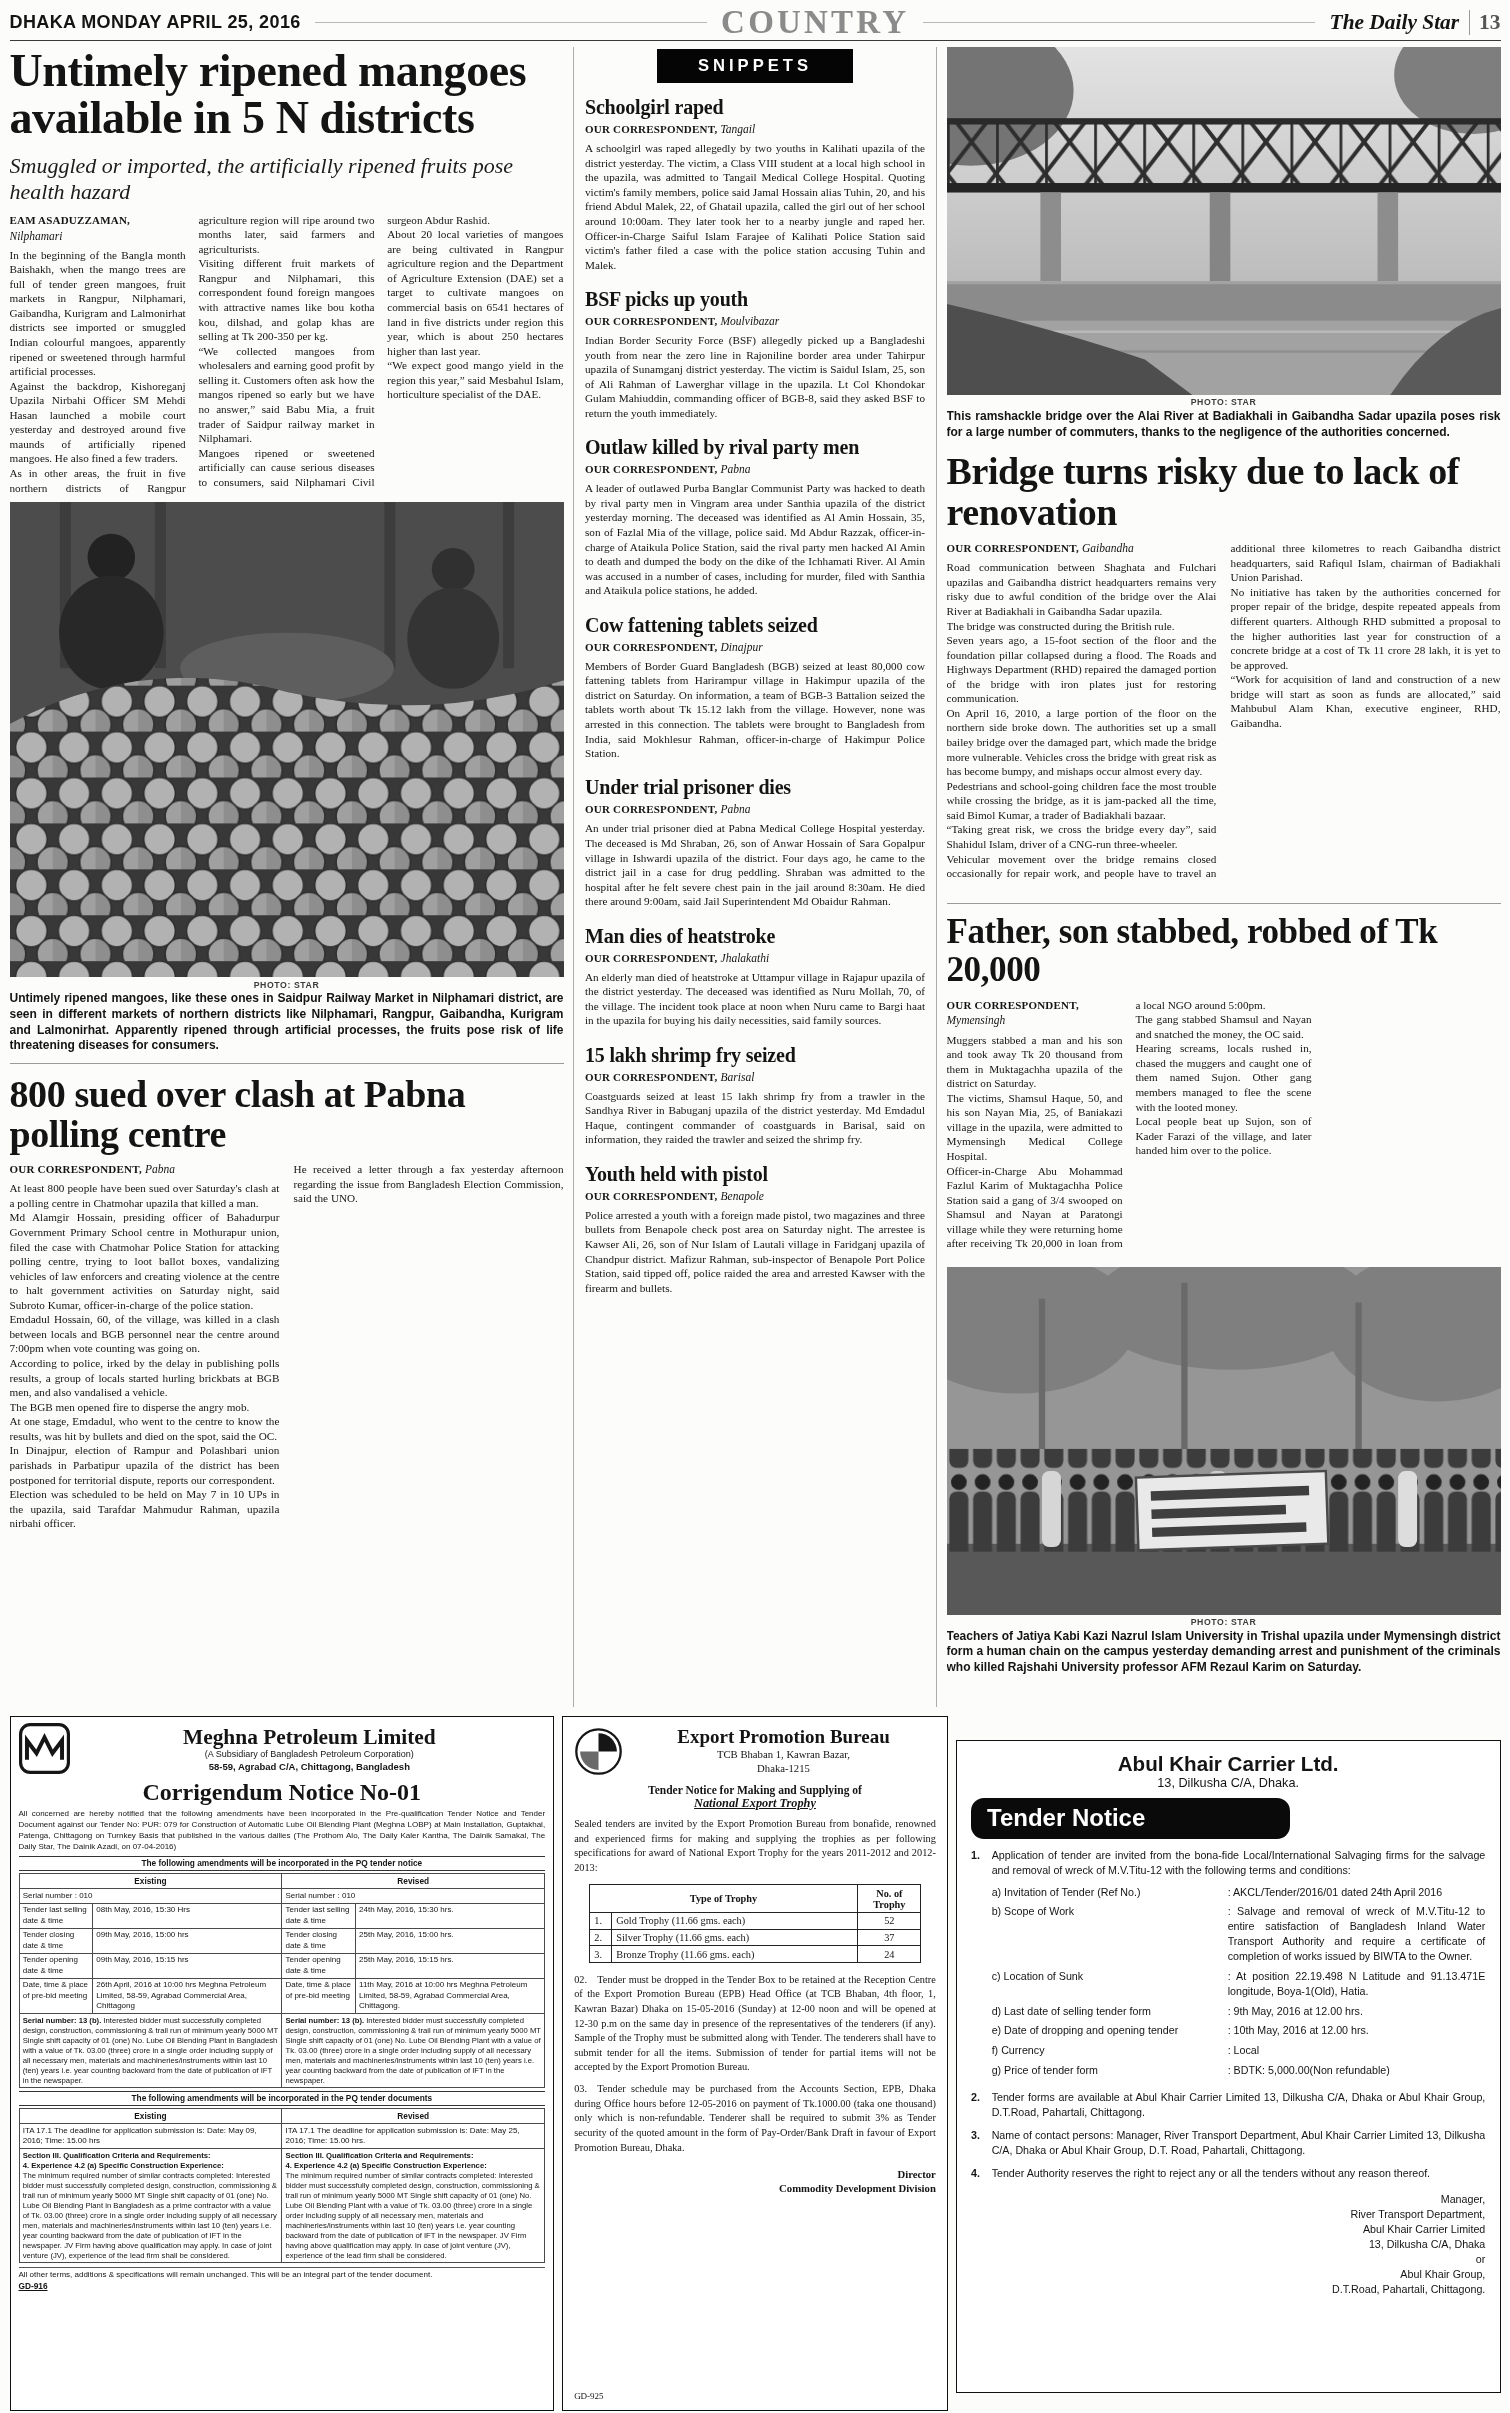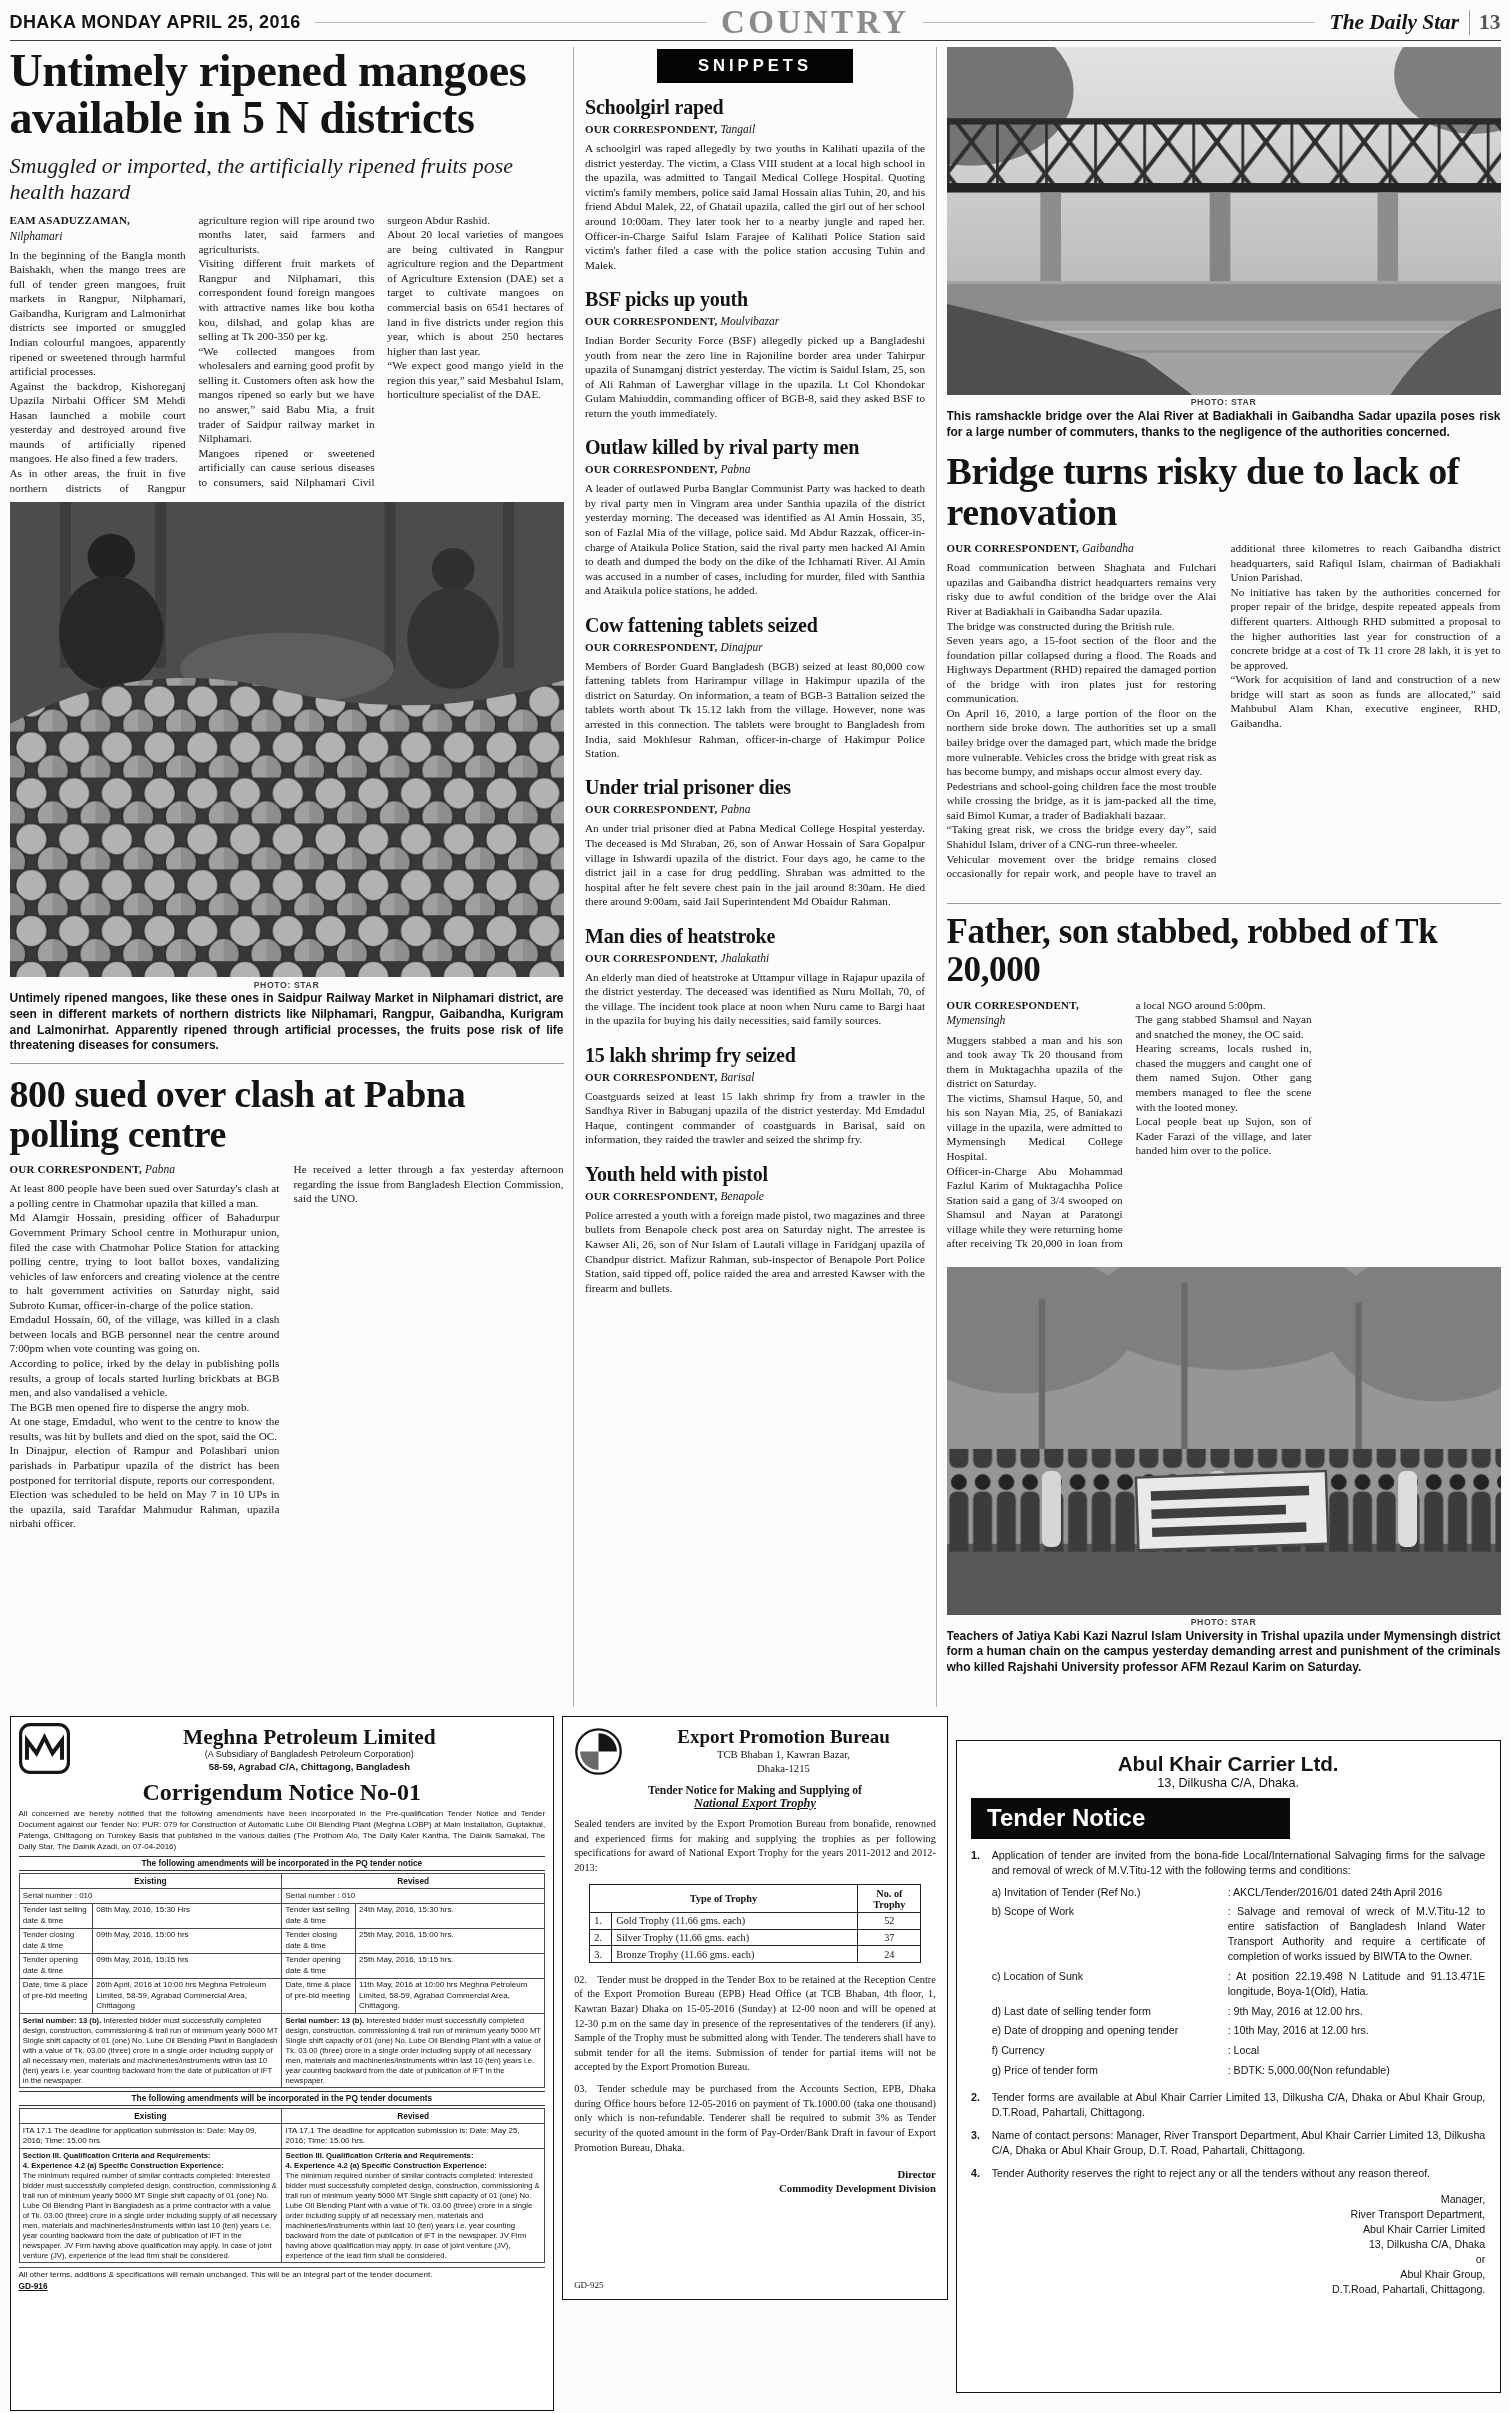--- a/index.html
+++ b/index.html
@@ -59,21 +59,21 @@
   .snippets-head { display:flex; justify-content:center; margin:1.6px 0 6.3px; }
   .snippets-box { background:#050505; color:#fff; font-family:"Liberation Sans",sans-serif;
                   font-weight:bold; font-size:16.6px; letter-spacing:4px; padding:7.1px 41px; }
   .snippet { padding:7.1px 0 8.7px; }
   .snippet h3 { font-size:20px; line-height:1.1; margin-bottom:4px; letter-spacing:-0.2px; }
 
   
   .ads { display:flex; gap:8px; margin-top:9.5px; height:697px; align-items:flex-start; padding-bottom:3.2px; }
   .ad { background:#fff; overflow:hidden; }
   .ad-meghna { width:545px; height:695px; border:1.6px solid #111; padding:6.3px 8px; font-family:"Liberation Sans",sans-serif; }
-  .ad-epb    { width:386px; height:584px; border:0.8px solid #111; padding:9.5px 11px; display:flex; flex-direction:column; }
+  .ad-epb    { width:386px; height:695px; border:0.8px solid #111; padding:9.5px 11px; display:flex; flex-direction:column; }
   .ad-abul   { width:545px; height:653px; border:1.6px solid #111; margin-top:24px; padding:11px 14.2px;
                font-family:"Liberation Sans",sans-serif; }
 
   
   .mg-header { display:flex; align-items:center; gap:4px; }
   .mg-logo { width:51px; height:51px; flex:none; }
   .mg-headtext { flex:1; text-align:center; }
   .mg-name { font-family:"Liberation Serif",serif; font-size:21.4px; font-weight:bold; line-height:1.05; }
   .mg-sub { font-size:9px; line-height:1.3; }
   .mg-sub2 { font-size:9.5px; font-weight:bold; }
@@ -104,21 +104,21 @@
   .epb-num { width:22px; }
   .epb-qty { width:63px; text-align:center; }
   .epb-sign { text-align:right; font-weight:bold; font-size:10.7px; line-height:1.35; margin-top:4.7px; }
   .epb-spacer { flex:1; }
   .epb-code { font-size:9px; }
 
   
   .ak-name { text-align:center; font-size:20.6px; font-weight:bold; }
   .ak-addr { text-align:center; font-size:12.7px; margin-bottom:8px; }
   .ak-bar { background:#0a0a0a; color:#fff; font-weight:bold; font-size:24px; width:62%;
-            padding:6.3px 16px; margin:4.7px 0 9.5px; }
+            padding:6.3px 16px; margin:4.7px 0 9.5px;border-radius:13px; }
   .ak-item { display:flex; font-size:10.7px; line-height:1.4; margin-bottom:8px; }
   .ak-num { width:20.6px; font-weight:bold; flex:none; }
   .ak-body { flex:1; text-align:justify; }
   .ak-terms { margin:6.3px 0 3.2px; }
   .ak-term { display:flex; margin-bottom:4.7px; }
   .ak-term-label { width:236px; flex:none; }
   .ak-term-value { flex:1; white-space:pre-line; }
   .ak-sign { text-align:right; font-size:10.7px; line-height:1.4; white-space:pre-line; margin-top:11px; }
 </style>
 </head>

